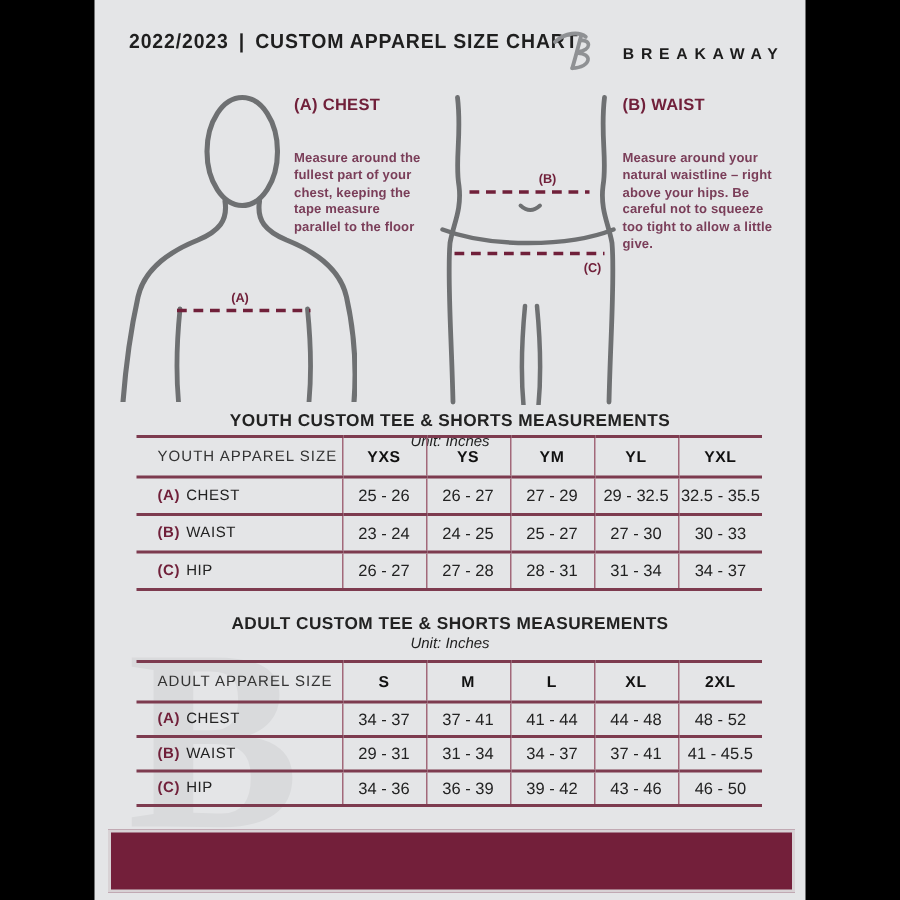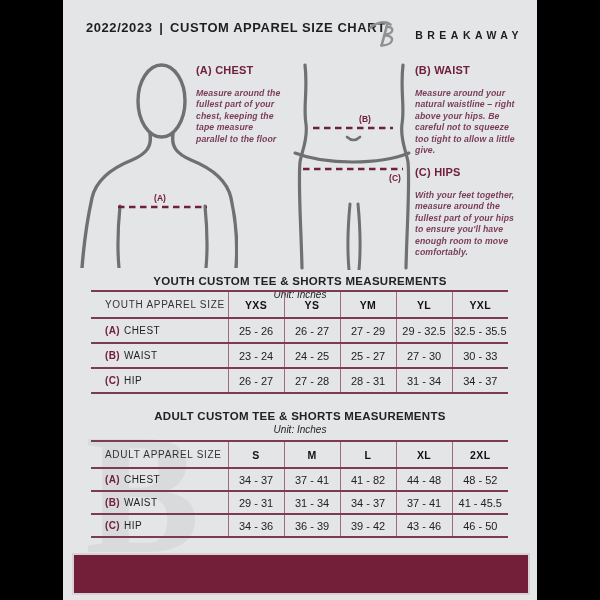--- a/index.html
+++ b/index.html
@@ -9,21 +9,21 @@
   
   .hdr-title{position:absolute;left:23px;top:20px;font-size:13.5px;font-weight:bold;
     color:#1f1f1f;letter-spacing:.6px;white-space:nowrap;transform:scaleX(.96);transform-origin:left;}
   .hdr-title .sep{margin:0 7px;font-weight:bold;color:#1f1f1f;}
   .brand{position:absolute;right:14px;top:18px;display:flex;align-items:center;gap:21px;}
   .brand-name{font-size:10.5px;font-weight:bold;letter-spacing:4.5px;color:#1c1c1c;}
 
   
   .guide{position:absolute;}
   .guide h3{margin:0;font-size:11px;font-weight:bold;color:#70203A;letter-spacing:.2px;}
-  .guide p{margin:12px 0 0 0;font-size:8.7px;font-style:italic;font-weight:bold;
+  .guide p{margin:24px 0 0 0;font-size:8.7px;font-weight:bold;
     color:#7A3E59;line-height:1.32;letter-spacing:.1px;}
   .guide-a{left:133px;top:64px;width:90px;}
   .guide-b{left:352px;top:64px;width:100px;}
   .guide-c{left:352px;top:166px;width:104px;}
 
   .fig{position:absolute;}
   .fig-torso{left:15px;top:60px;}
   .fig-lower{left:228px;top:62px;}
 
   
@@ -108,24 +108,20 @@
   </div>
 
   <div class="guide guide-a">
     <h3>(A) CHEST</h3>
     <p>Measure around the fullest part of your chest, keeping the tape measure parallel to the floor</p>
   </div>
   <div class="guide guide-b">
     <h3>(B) WAIST</h3>
     <p>Measure around your natural waistline – right above your hips. Be careful not to squeeze too tight to allow a little give.</p>
   </div>
-  <div class="guide guide-c">
-    <h3>(C) HIPS</h3>
-    <p>With your feet together, measure around the fullest part of your hips to ensure you'll have enough room to move comfortably.</p>
-  </div>
 
   <div class="sec-title title-youth">
     <div class="t">YOUTH CUSTOM TEE &amp; SHORTS MEASUREMENTS</div>
     <div class="u">Unit: Inches</div>
   </div>
   <table class="size-table youth-table">
     <colgroup>
         <col class="label-col">
         <col class="val-col">
         <col class="val-col">
@@ -190,21 +186,21 @@
       <th class="size">S</th>
       <th class="size">M</th>
       <th class="size">L</th>
       <th class="size">XL</th>
       <th class="size">2XL</th>
     </tr>
     <tr>
       <td class="rowlabel"><span class="key">(A)</span><span class="nm">CHEST</span></td>
       <td>34 - 37</td>
       <td>37 - 41</td>
-      <td>41 - 82</td>
+      <td>41 - 44</td>
       <td>44 - 48</td>
       <td>48 - 52</td>
     </tr>
     <tr>
       <td class="rowlabel"><span class="key">(B)</span><span class="nm">WAIST</span></td>
       <td>29 - 31</td>
       <td>31 - 34</td>
       <td>34 - 37</td>
       <td>37 - 41</td>
       <td>41 - 45.5</td>

